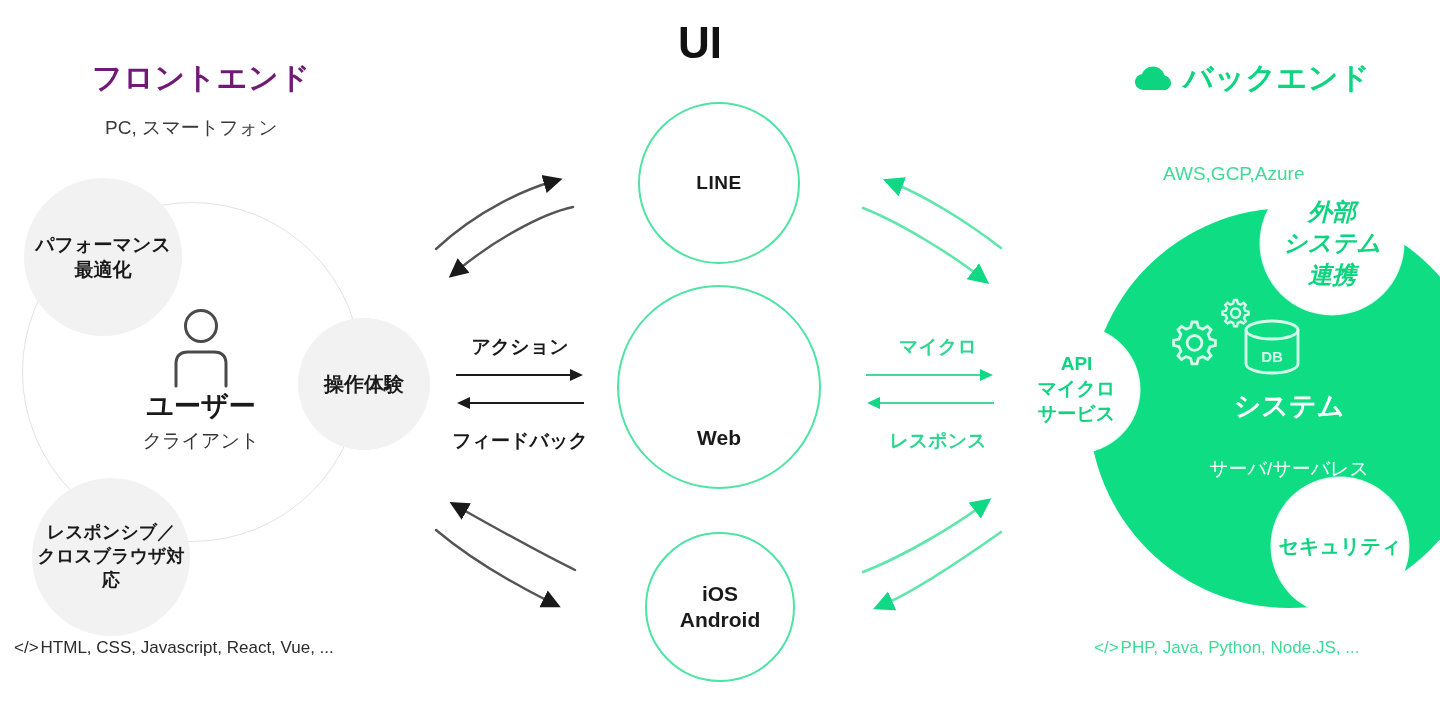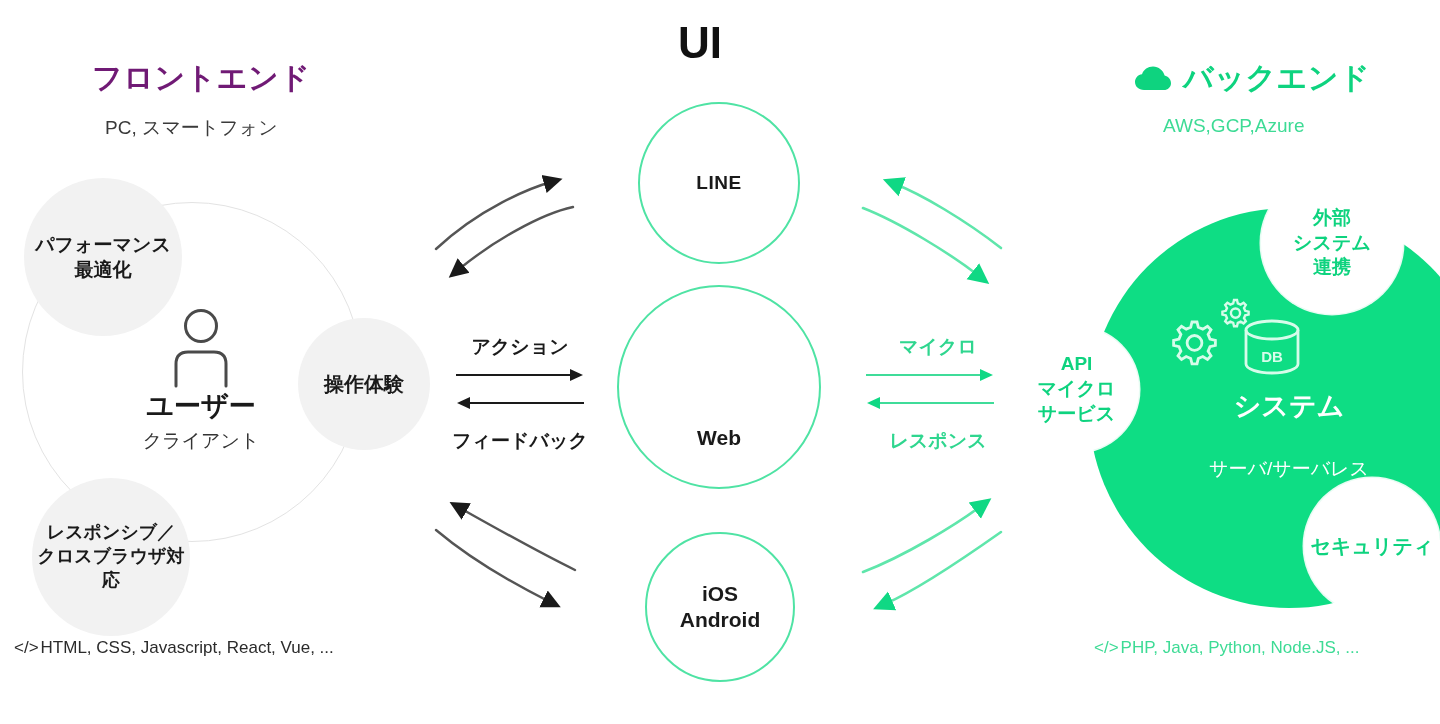--- a/index.html
+++ b/index.html
@@ -27,21 +27,21 @@
     letter-spacing: 0.5px;
     color: #701a75;
     white-space: nowrap;
   }
   .col-sub {
     font-size: 19px;
     color: #3a3a3a;
     white-space: nowrap;
   }
   .green-title { color: #0ed37f; }
-  .green-sub   { color: #3ddb95; }
+  .green-sub   { color: #3ddb95; margin-top: 48px; }
 
   
   .ring-outline {
     border: 1.4px solid #e3e3e3;
     border-radius: 50%;
     background: transparent;
   }
   .gray-bubble {
     background: #f2f2f2;
     border-radius: 50%;
@@ -309,33 +309,33 @@
         <ellipse cx="26" cy="10" rx="26" ry="9"></ellipse>
         <path d="M0,10 L0,44 C0,49 11.6,53 26,53 C40.4,53 52,49 52,44 L52,10"></path>
         <text x="26" y="42" text-anchor="middle" stroke="none" fill="#d6fcea" font-family="'Liberation Sans', sans-serif" font-size="15" font-weight="bold">DB</text>
       </g>
     </svg>
   </div>
 
   <div class="abs sys-label" style="left:1139px; top:388px; width:300px;">システム</div>
   <div class="abs sys-sub" style="left:1139px; top:428px; width:300px;">サーバ/サーバレス</div>
 
-  <div class="abs white-bubble" style="left:1261px; top:172px; width:142px; height:142px; font-size:19px;">
+  <div class="abs white-bubble" style="left:1261px; top:172px; width:142px; height:142px; font-size:24px;font-style:italic;">
     <span>外部
 システム
 連携</span>
   </div>
 
   <div class="abs white-bubble" style="left:1014px; top:327px; width:125px; height:125px; font-size:19px;">
     <span>API
 マイクロ
 サービス</span>
   </div>
 
-  <div class="abs white-bubble" style="left:1304px; top:478px; width:136px; height:136px; font-size:20px;">
+  <div class="abs white-bubble" style="left:1272px; top:478px; width:136px; height:136px; font-size:20px;">
     <span>セキュリティ</span>
   </div>
 
   <div class="abs" style="left:1094px; top:638px; display:flex; align-items:baseline; gap:2px;">
     <span class="code-line green">&lt;/&gt;</span>
     <span class="code-line green">PHP, Java, Python, Node.JS, ...</span>
   </div>
 
 </div>
 

